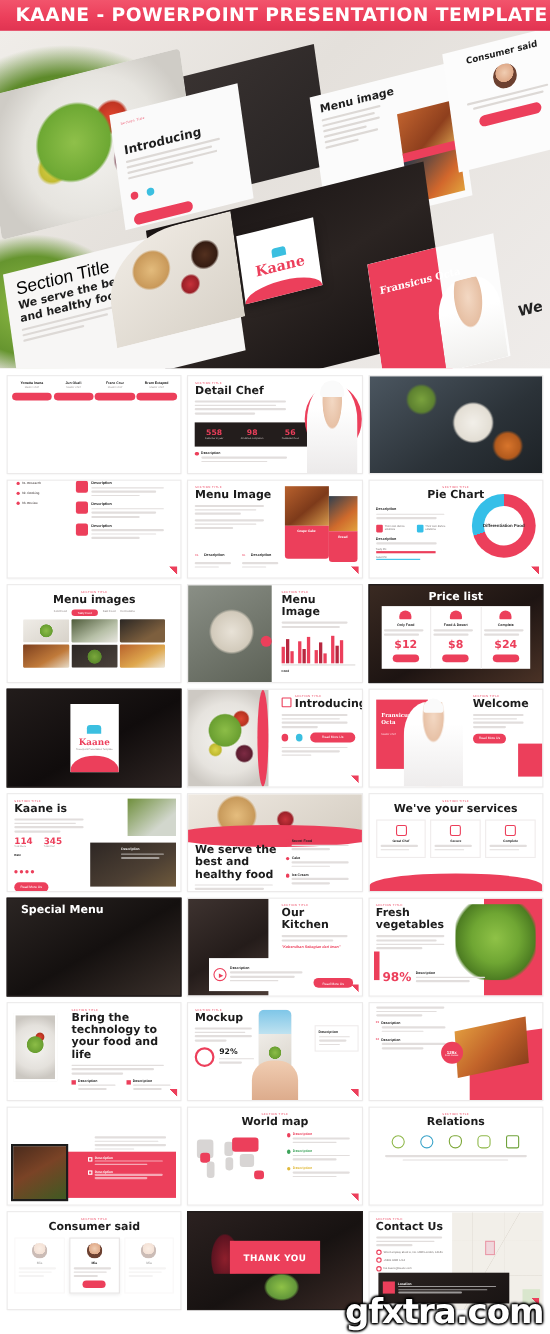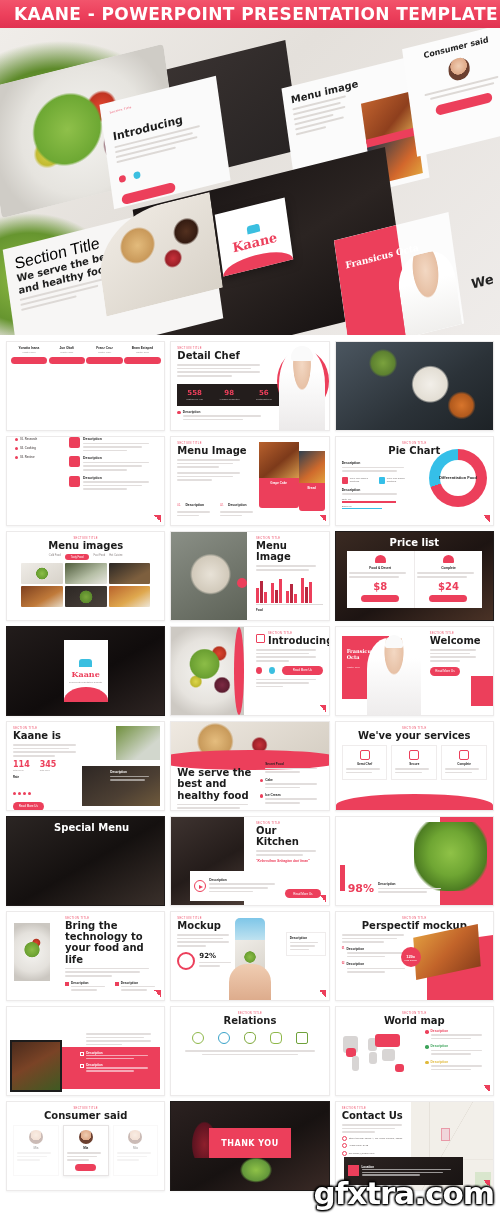--- a/index.html
+++ b/index.html
@@ -787,20 +787,28 @@
     </div>
 
     <div class="slide dark">
       <div style="position:absolute;inset:0;background:linear-gradient(150deg,#3a2a22,#1d1412 55%,#4a3226)"></div>
       <div style="position:absolute;left:0;right:0;top:5px;text-align:center">
         <div class="stitle white">Price list</div>
       </div>
       <div class="price-panel" style="top:22%">
         <div class="pcol">
           <div class="pic"></div>
+          <div class="pnm">Only Food</div>
+          <div class="bl w90" style="margin-top:2px"></div>
+            <div class="bl w80"></div>
+          <div class="pam">$12</div>
+          <div class="pbtn"></div>
+        </div>
+        <div class="pcol">
+          <div class="pic"></div>
           <div class="pnm">Food &amp; Desert</div>
           <div class="bl w90" style="margin-top:2px"></div>
             <div class="bl w80"></div>
           <div class="pam">$8</div>
           <div class="pbtn"></div>
         </div>
         <div class="pcol">
           <div class="pic"></div>
           <div class="pnm">Complete</div>
           <div class="bl w90" style="margin-top:2px"></div>
@@ -979,21 +987,21 @@
         </div>
       </div>
       <div class="svc-wave"></div>
     </div>
   </div>
 
   <div class="row">
 
     <div class="slide dark">
       <div style="position:absolute;inset:0;background:linear-gradient(150deg,#2b2523,#14100f 52%,#3a302b)"></div>
-      <div style="position:absolute;left:12px;right:0;top:5px;text-align:center">
+      <div style="position:absolute;left:12px;right:0;top:5px;">
         <div class="stitle white">Special Menu</div>
       </div>
       <div class="sm-cols" style="margin-top:20px">
         <div class="sm-col">
           <div class="sm-it">
               <div class="sm-n">Cheese Burger</div>
               <div class="sm-d">Description about this food</div>
             </div>
           <div class="sm-it">
               <div class="sm-n">Burning Chicken</div>
@@ -1050,20 +1058,30 @@
             <div class="bl w60"></div>
         </div>
         <div class="btn-pill" style="width:28%;align-self:flex-end">Read More Us</div>
       </div>
       <div class="corner-fold"></div>
     </div>
 
     <div class="slide">
       <div class="fv-red"></div>
       <div class="fv-leaf"></div>
+      <div class="pad" style="width:52%">
+        <div class="eyebrow">Section Title</div>
+        <div class="stitle">Fresh vegetables</div>
+        <div class="body-lines">
+          <div class="bl w90"></div>
+            <div class="bl w80"></div>
+            <div class="bl w90"></div>
+            <div class="bl w60"></div>
+        </div>
+      </div>
       <div class="fv-bar"></div>
       <div style="position:absolute;left:12px;bottom:10px;display:flex;gap:4px;align-items:center;width:64%">
         <div class="fv-pct">98%</div>
         <div style="flex:1">
           <div class="li-h">Description</div>
           <div class="bl w90" style="margin-top:1.5px"></div>
             <div class="bl w70"></div>
         </div>
       </div>
     </div>
@@ -1132,24 +1150,20 @@
               <div class="bl w60"></div>
           </div>
         </div>
       </div>
       <div class="corner-fold"></div>
     </div>
 
     <div class="slide">
       <div class="pm-red"></div>
       <div class="pm-tray"></div>
-      <div style="padding:5px 6px 0;text-align:center">
-        <div class="eyebrow">Section Title</div>
-        <div class="stitle">Perspectif mockup</div>
-      </div>
       <div style="padding:3px 6px;width:52%">
         <div class="bl w90"></div>
           <div class="bl w80"></div>
           <div class="bl w60"></div>
         <div style="display:flex;gap:2px;margin-top:4px">
           <span style="font-size:2.6px;color:#ec3f5b;font-weight:bold">01</span>
           <div style="flex:1">
               <div class="li-h">Description</div>
               <div class="bl w90" style="margin-top:1.2px"></div>
               <div class="bl w60"></div>
@@ -1197,48 +1211,20 @@
               <div class="nb-bl" style="width:68%"></div>
             </div>
         </div>
       </div>
       <div class="nb-photo"></div>
     </div>
 
     <div class="slide">
       <div style="padding:5px 6px 0;text-align:center">
         <div class="eyebrow">Section Title</div>
-        <div class="stitle">Relations</div>
-      </div>
-      <div class="rel-grid">
-        <div class="rel-logo">
-            <div class="rel-circ"></div>
-          </div>
-        <div class="rel-logo">
-            <div class="rel-circ" style="border-color:#3aa3c9"></div>
-          </div>
-        <div class="rel-logo">
-            <div class="rel-circ" style="border-color:#7ea83a;border-radius:40% 40% 50% 50%"></div>
-          </div>
-        <div class="rel-logo">
-            <div class="rel-circ" style="border-color:#8fb84a;border-radius:4px"></div>
-          </div>
-        <div class="rel-logo">
-            <div class="rel-circ" style="border-color:#6fa23a;border-radius:2px"></div>
-          </div>
-      </div>
-      <div style="padding:4px 14px 0">
-        <div class="bl" style="width:100%"></div>
-          <div class="bl" style="width:74%;margin:2px auto 0"></div>
-      </div>
-    </div>
-
-    <div class="slide">
-      <div style="padding:5px 6px 0;text-align:center">
-        <div class="eyebrow">Section Title</div>
         <div class="stitle">World map</div>
       </div>
       <div class="wm">
         <div class="wm-shape" style="left:2%;top:18%;width:20%;height:34%"></div>
         <div class="wm-shape red" style="left:6%;top:42%;width:13%;height:18%"></div>
         <div class="wm-shape" style="left:14%;top:58%;width:10%;height:30%"></div>
         <div class="wm-shape" style="left:36%;top:22%;width:12%;height:26%"></div>
         <div class="wm-shape red" style="left:46%;top:14%;width:34%;height:26%"></div>
         <div class="wm-shape" style="left:38%;top:50%;width:10%;height:24%"></div>
         <div class="wm-shape" style="left:56%;top:44%;width:18%;height:24%"></div>
@@ -1265,20 +1251,48 @@
             <span class="li-dot" style="background:#e0b93a"></span>
           <div style="flex:1">
               <div class="li-h" style="color:#e0b93a">Description</div>
               <div class="bl w90" style="margin-top:1.2px"></div>
               <div class="bl w70"></div>
             </div>
           </div>
       </div>
       <div class="corner-fold"></div>
     </div>
+
+    <div class="slide">
+      <div style="padding:5px 6px 0;text-align:center">
+        <div class="eyebrow">Section Title</div>
+        <div class="stitle">Relations</div>
+      </div>
+      <div class="rel-grid">
+        <div class="rel-logo">
+            <div class="rel-circ"></div>
+          </div>
+        <div class="rel-logo">
+            <div class="rel-circ" style="border-color:#3aa3c9"></div>
+          </div>
+        <div class="rel-logo">
+            <div class="rel-circ" style="border-color:#7ea83a;border-radius:40% 40% 50% 50%"></div>
+          </div>
+        <div class="rel-logo">
+            <div class="rel-circ" style="border-color:#8fb84a;border-radius:4px"></div>
+          </div>
+        <div class="rel-logo">
+            <div class="rel-circ" style="border-color:#6fa23a;border-radius:2px"></div>
+          </div>
+      </div>
+      <div style="padding:4px 14px 0">
+        <div class="bl" style="width:100%"></div>
+          <div class="bl" style="width:74%;margin:2px auto 0"></div>
+      </div>
+    </div>
   </div>
 
   <div class="row">
 
     <div class="slide">
       <div style="padding:5px 6px 0;text-align:center">
         <div class="eyebrow">Section Title</div>
         <div class="stitle">Consumer said</div>
       </div>
       <div class="cs-row">

